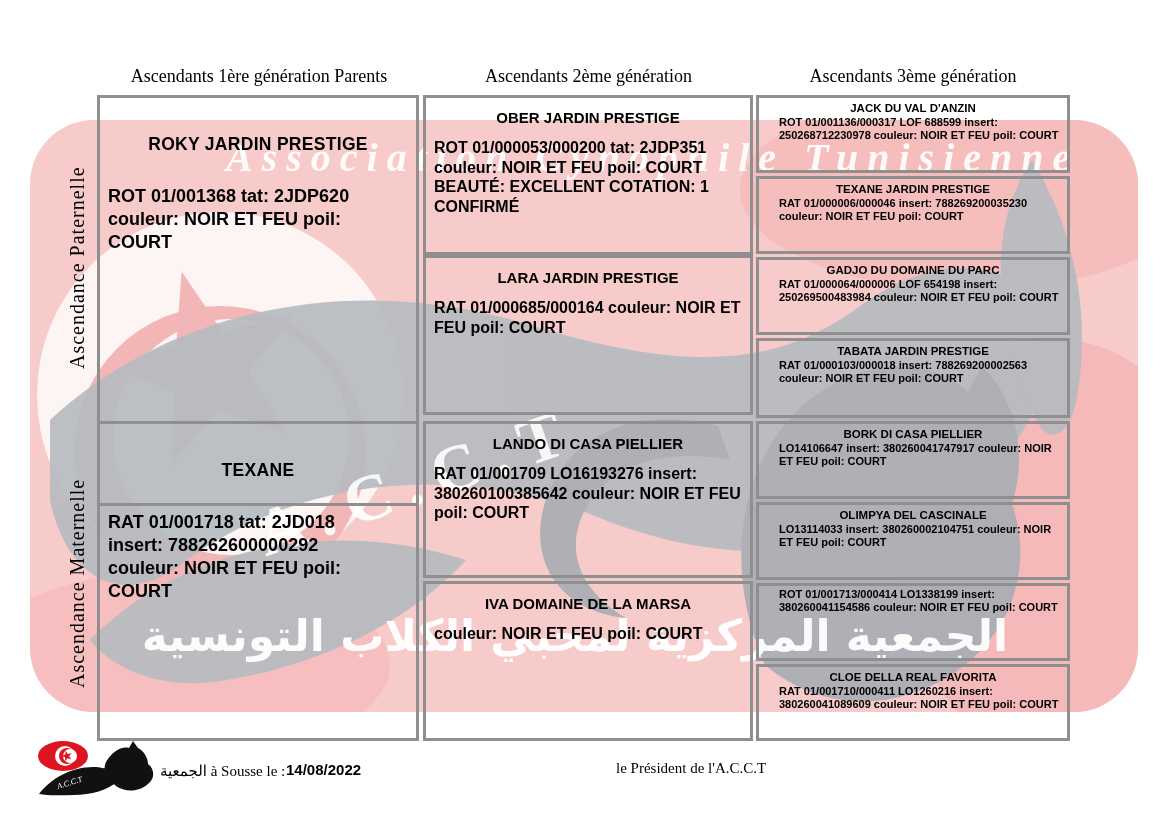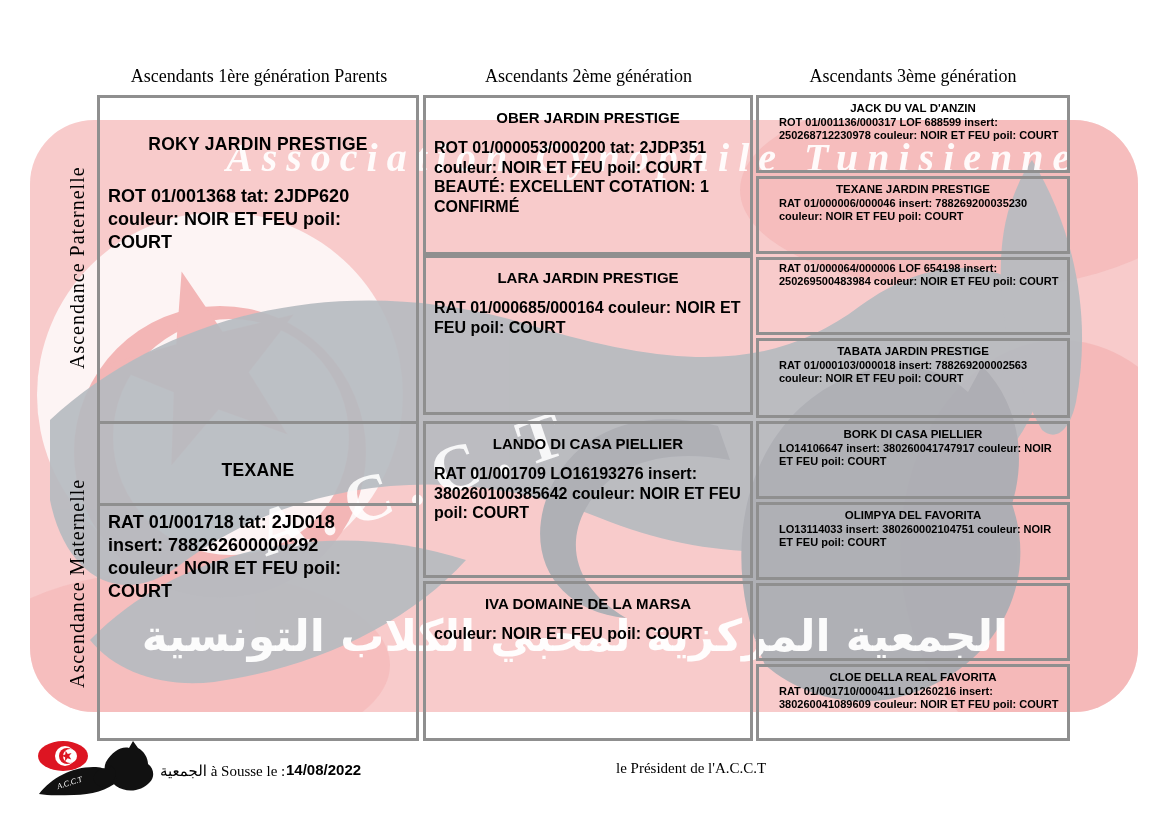--- a/index.html
+++ b/index.html
@@ -142,35 +142,37 @@
 
     <div class="box c3 b-g3-0">
       <div class="bname">JACK DU VAL D'ANZIN</div>
       <div class="bdetails">ROT 01/001136/000317 LOF 688599 insert: 250268712230978 couleur: NOIR ET FEU poil: COURT</div>
     </div>
     <div class="box c3 b-g3-1">
       <div class="bname">TEXANE JARDIN PRESTIGE</div>
       <div class="bdetails">RAT 01/000006/000046 insert: 788269200035230 couleur: NOIR ET FEU poil: COURT</div>
     </div>
     <div class="box c3 b-g3-2">
+      <div class="bname">GADJO DU DOMAINE DU PARC</div>
       <div class="bdetails">RAT 01/000064/000006 LOF 654198 insert: 250269500483984 couleur: NOIR ET FEU poil: COURT</div>
     </div>
     <div class="box c3 b-g3-3">
       <div class="bname">TABATA JARDIN PRESTIGE</div>
       <div class="bdetails">RAT 01/000103/000018 insert: 788269200002563 couleur: NOIR ET FEU poil: COURT</div>
     </div>
     <div class="box c3 b-g3-4">
       <div class="bname">BORK DI CASA PIELLIER</div>
       <div class="bdetails">LO14106647 insert: 380260041747917 couleur: NOIR ET FEU poil: COURT</div>
     </div>
     <div class="box c3 b-g3-5">
-      <div class="bname">OLIMPYA DEL FAVORITA</div>
+      <div class="bname">OLIMPYA DEL CASCINALE</div>
       <div class="bdetails">LO13114033 insert: 380260002104751 couleur: NOIR ET FEU poil: COURT</div>
     </div>
     <div class="box c3 b-g3-6">
+      <div class="bdetails">ROT 01/001713/000414 LO1338199 insert: 380260041154586 couleur: NOIR ET FEU poil: COURT</div>
     </div>
     <div class="box c3 b-g3-7">
       <div class="bname">CLOE DELLA REAL FAVORITA</div>
       <div class="bdetails">RAT 01/001710/000411 LO1260216 insert: 380260041089609 couleur: NOIR ET FEU poil: COURT</div>
     </div>
   </div>
 
   <svg class="footer-logo" viewBox="0 0 126 66">
     <ellipse cx="27" cy="16" rx="25" ry="15" fill="#dd1522"></ellipse>
     <circle cx="29" cy="16" r="10" fill="#ffffff"></circle>

